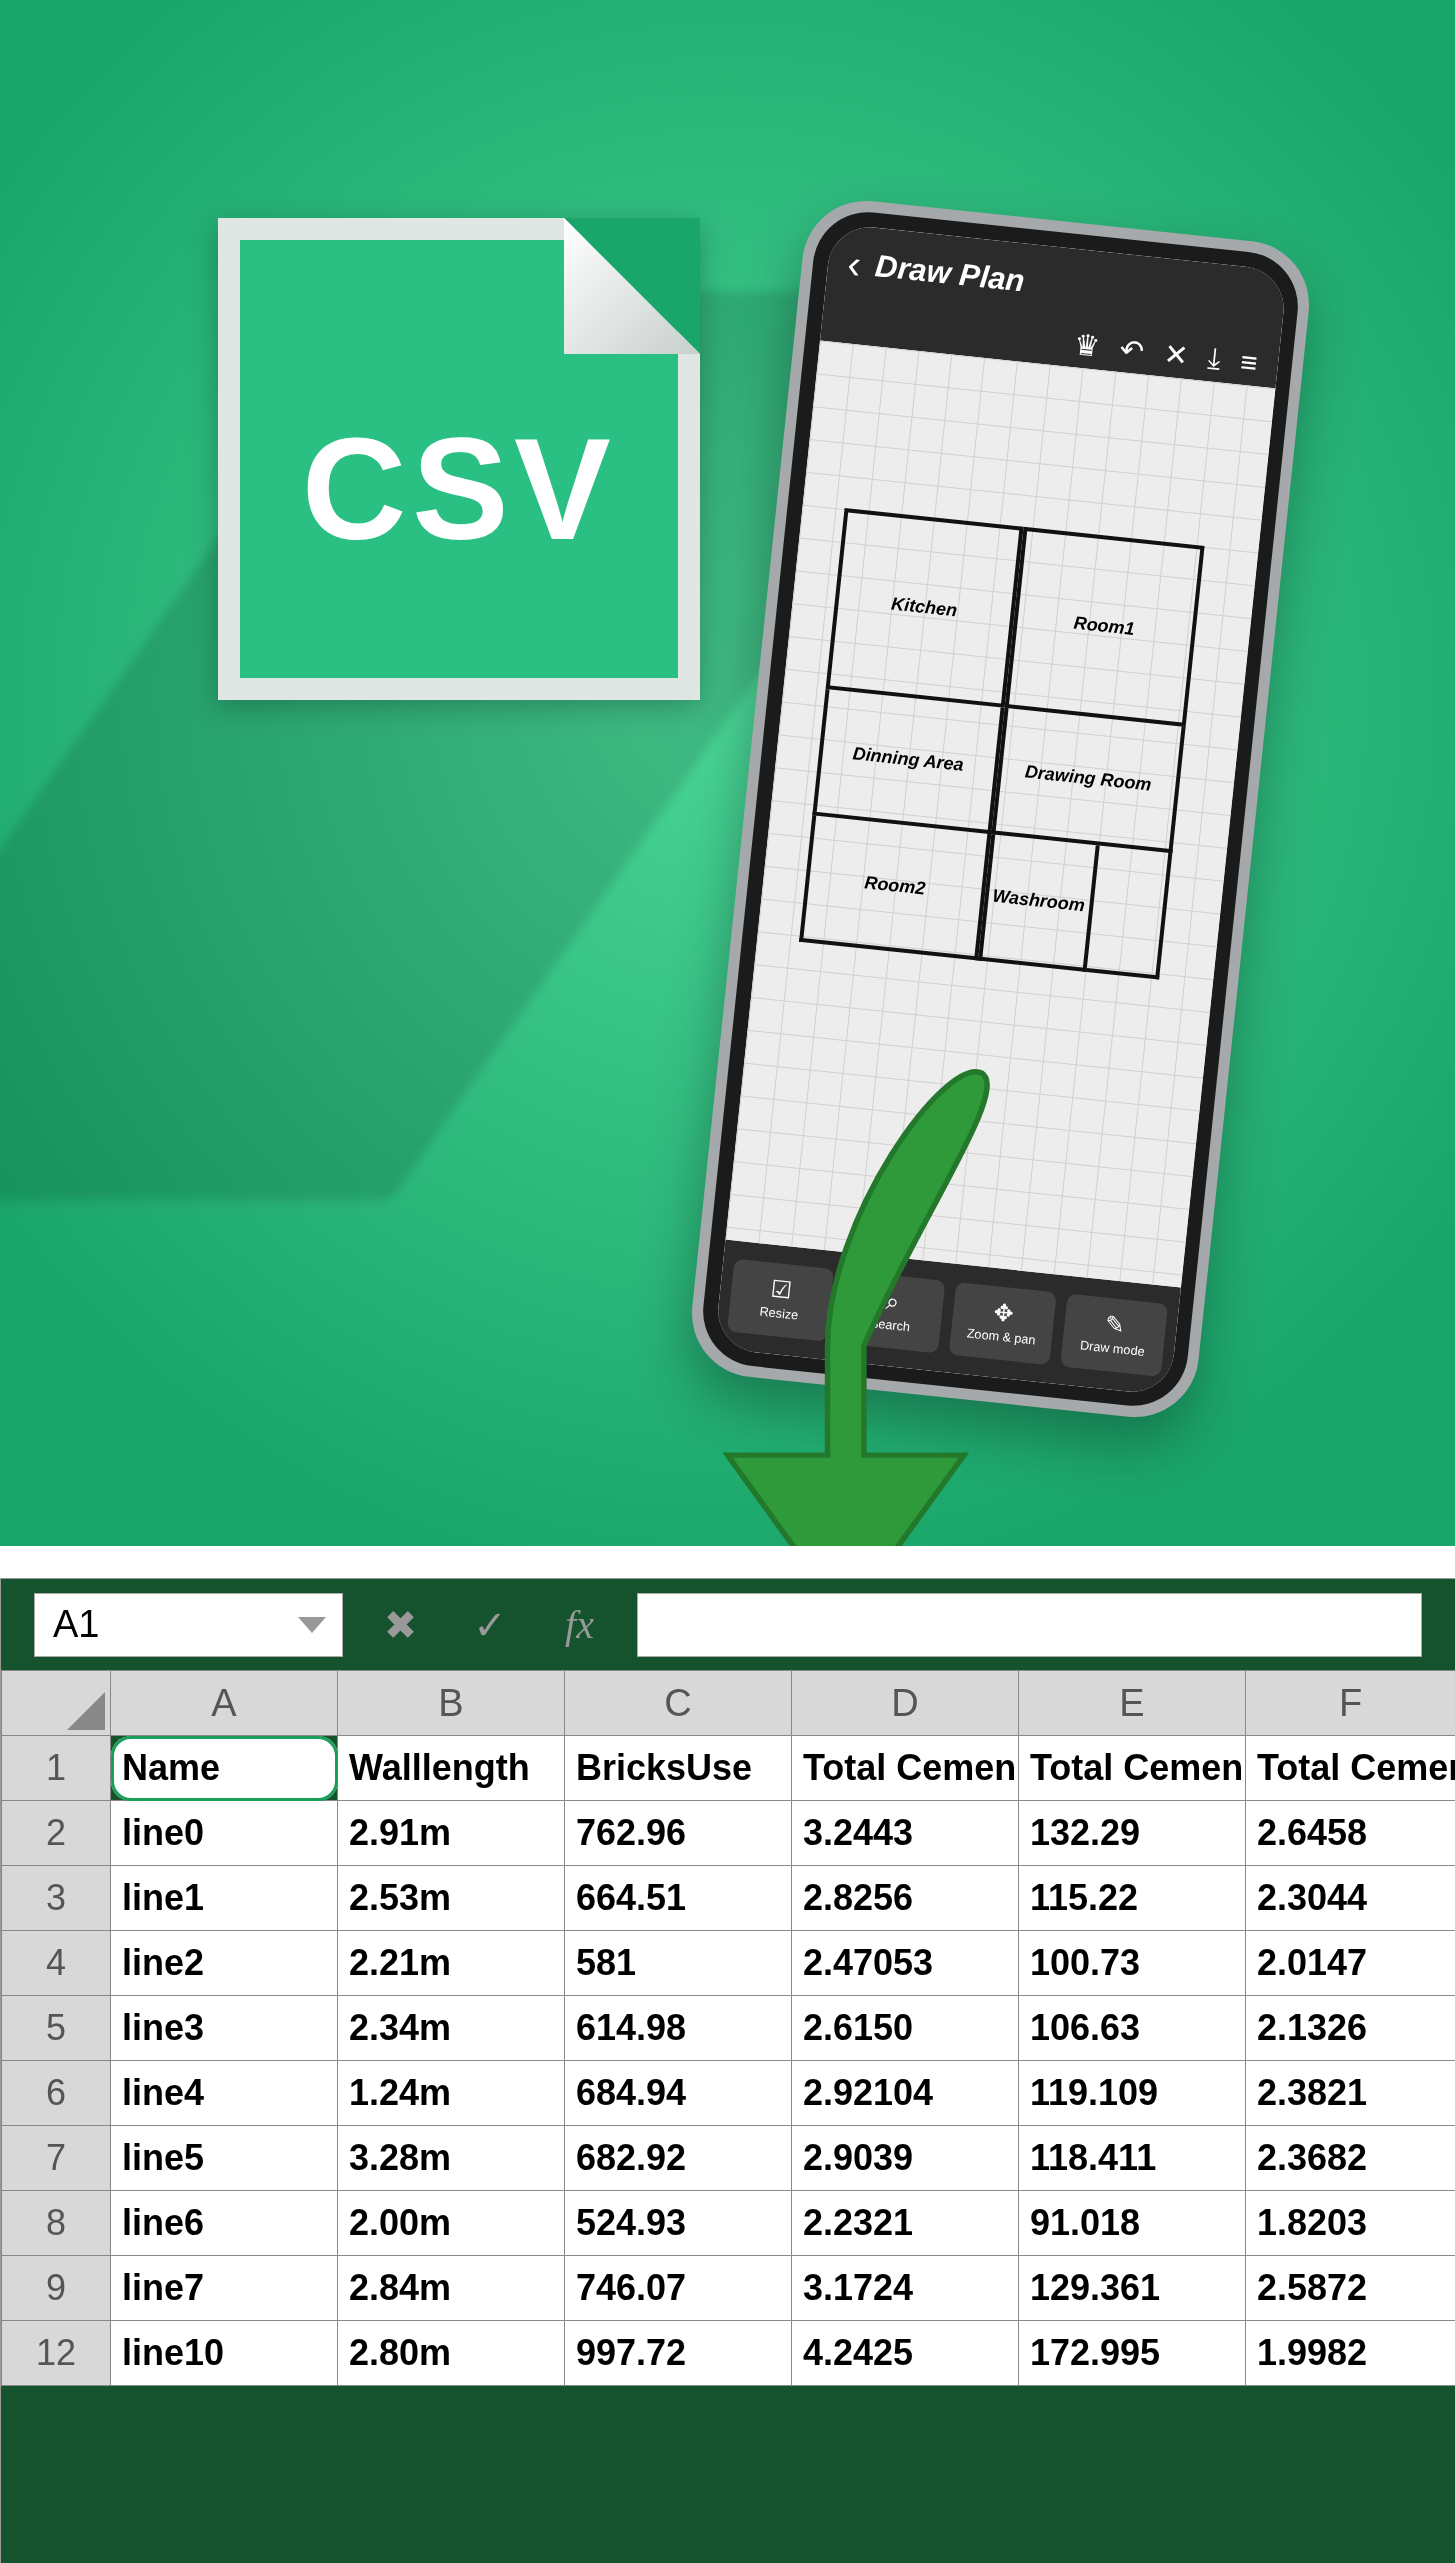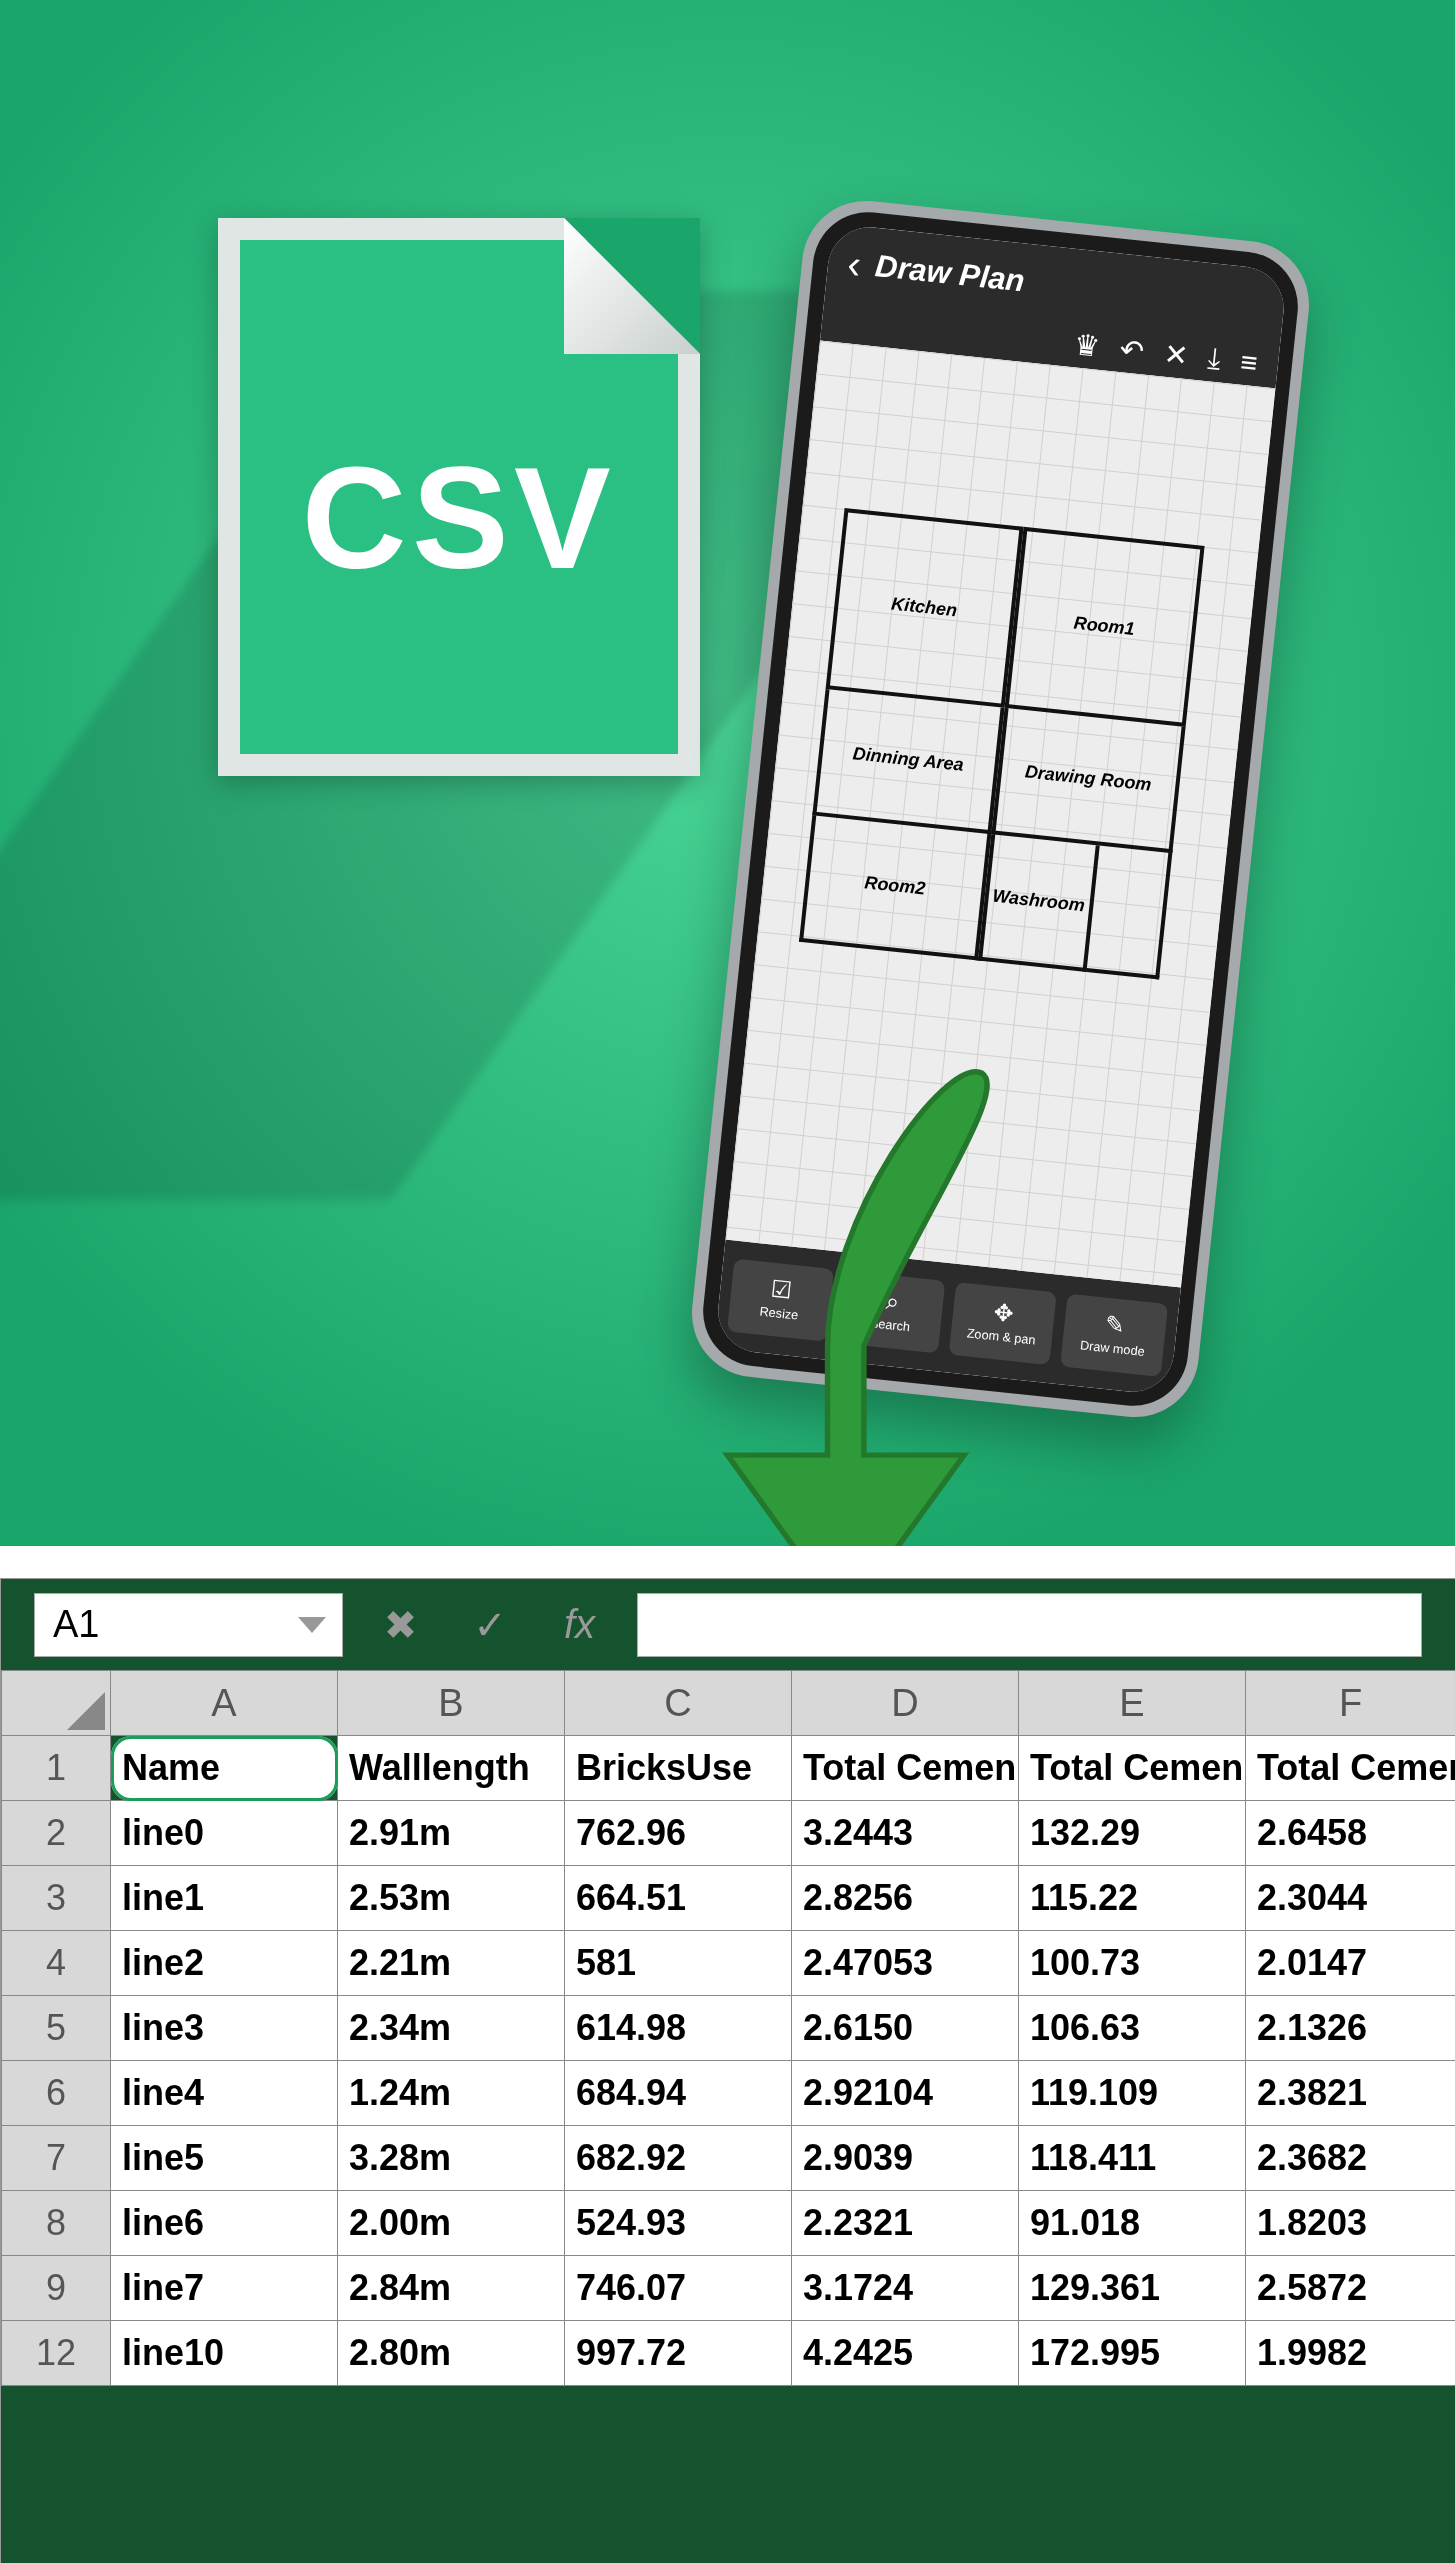--- a/index.html
+++ b/index.html
@@ -13,21 +13,21 @@
     position: relative;
     overflow: hidden;
   }
 
   
   .csv-wrap {
     position: absolute;
     left: 218px;
     top: 218px;
     width: 482px;
-    height: 558px;
+    height: 482px;
   }
   .csv-shadow {
     position: absolute;
     left: -145px;
     top: 73px;
     width: 636px;
     height: 909px;
     background: rgba(0,0,0,0.12);
     transform: skewX(-35deg) rotate(0deg);
     filter: blur(5.5px);
@@ -223,21 +223,21 @@
   }
   .fb-btn {
     width: 64px;
     height: 64px;
     display: flex;
     align-items: center;
     justify-content: center;
     font-size: 40px;
     color: #999;
   }
-  .fx-label { font-style: italic; font-family: Liberation Sans, sans-serif; }
+  .fx-label { font-style: italic; font-family: Liberation Serif, serif; }
   .fb-input {
     flex: 1;
     height: 64px;
     background: #fff;
     border: 1.8px solid #aaa;
   }
 
   .grid {
     width: 100%;
     border-collapse: collapse;

